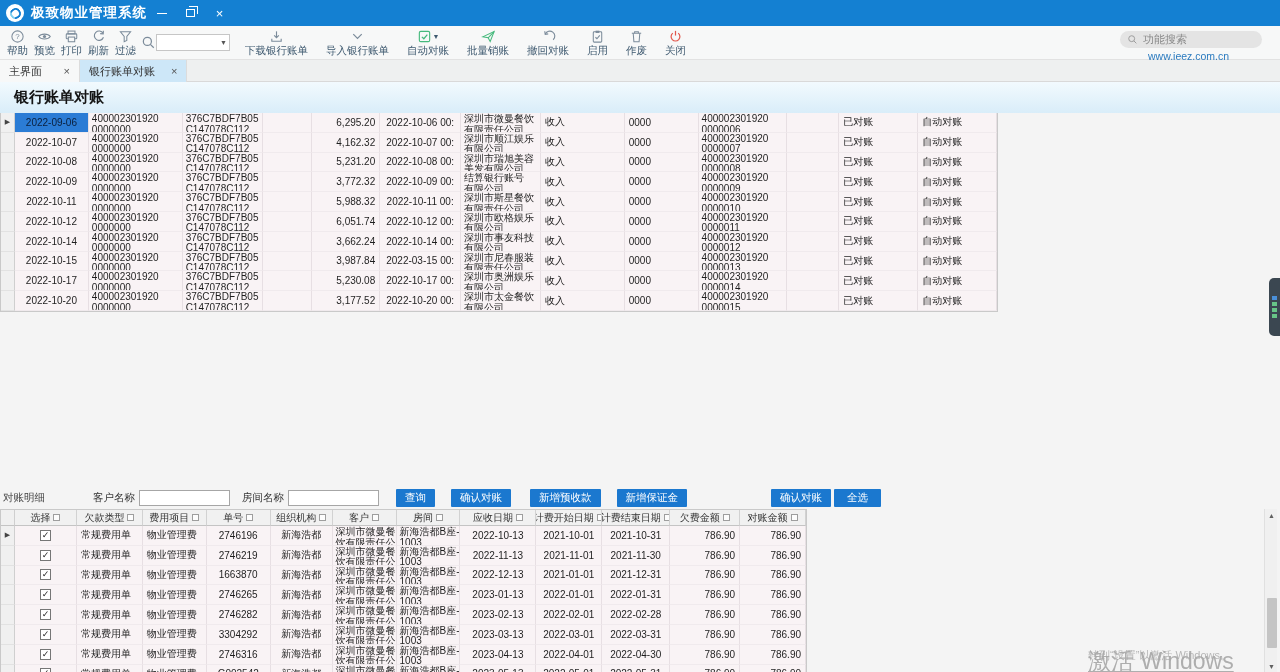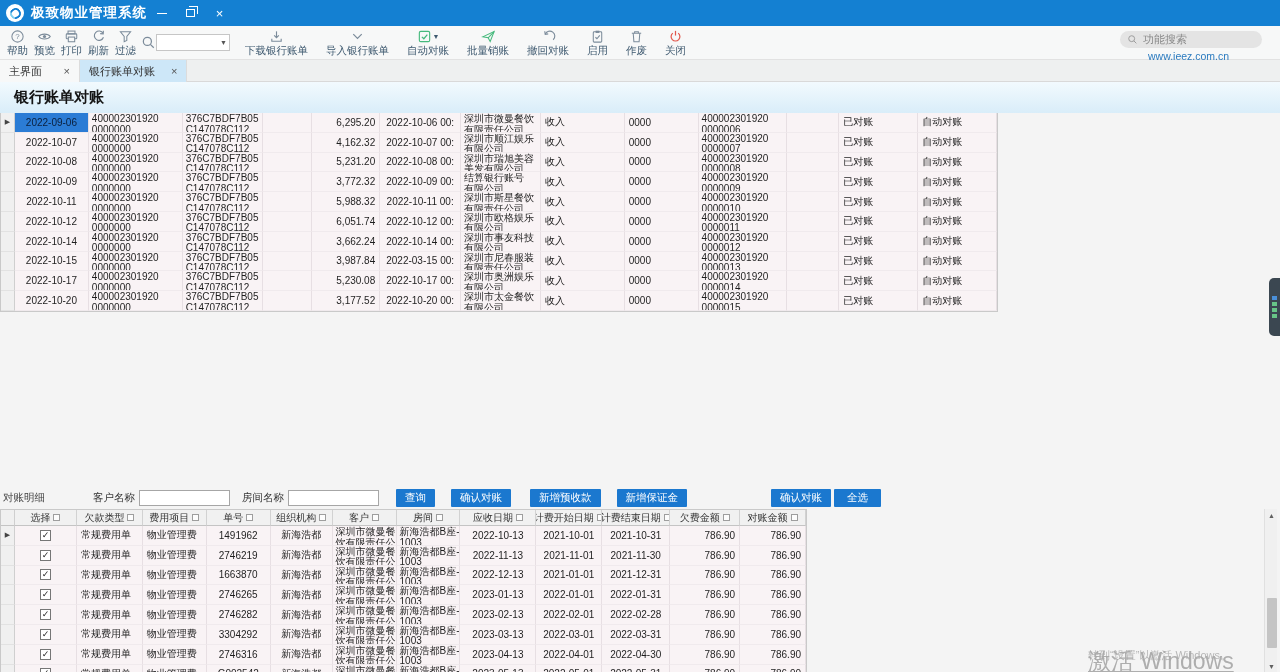--- a/index.html
+++ b/index.html
@@ -605,21 +605,21 @@
         <span class="filter-box"></span>
       </div>
     </div>
     <div class="g-row">
       <div class="g-ind">▶</div>
       <div class="g-cell c-center" style="width:62px">
         <span class="checkbox">✓</span>
       </div>
       <div class="g-cell c-left" style="width:66px">常规费用单</div>
       <div class="g-cell c-left" style="width:64px">物业管理费</div>
-      <div class="g-cell c-center" style="width:64px">1491962</div>
+      <div class="g-cell c-center" style="width:64px">2746196</div>
       <div class="g-cell c-center" style="width:62px">新海浩都</div>
       <div class="g-cell two" style="width:64px">
         <span>深圳市微曼餐</span>
         <span>饮有限责任公</span>
       </div>
       <div class="g-cell two" style="width:64px">
         <span>新海浩都B座-</span>
         <span>1003</span>
       </div>
       <div class="g-cell c-center" style="width:76px">2022-10-13</div>

